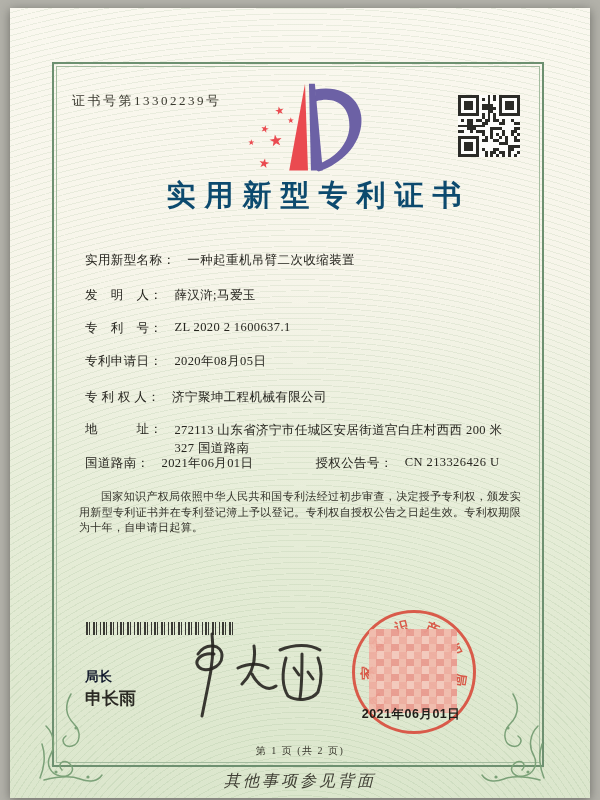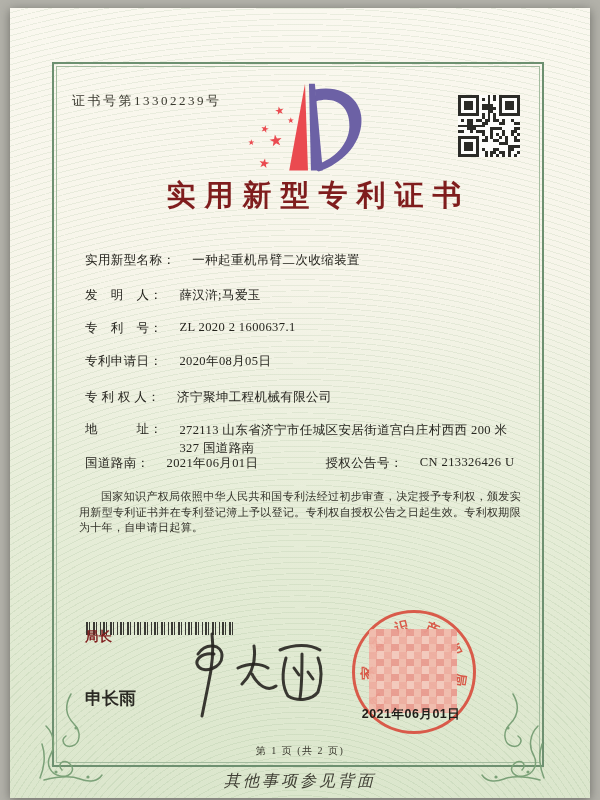--- a/index.html
+++ b/index.html
@@ -32,43 +32,43 @@
   }
   .frame-inner{position:absolute;inset:2px;border:1px solid #a3bb9e;}
   .cert-no{position:absolute;left:72px;top:92px;font-size:13px;letter-spacing:2.5px;color:#3a392f;}
   .logo{position:absolute;left:232px;top:73px;width:148px;height:114px;}
   .logo-purple{fill:var(--logo-purple);}
   .logo-red{fill:var(--logo-red);}
   .qr{position:absolute;left:458px;top:95px;width:62px;height:62px;}
   .qr svg{width:100%;height:100%;shape-rendering:crispEdges;}
   .title{
     position:absolute;left:12px;right:0;top:176px;text-align:center;
-    font-size:29px;font-weight:700;letter-spacing:9px;text-indent:9px;color:#7f1d1d;padding-left:16px;
-  }
-  .row{position:absolute;left:85px;display:flex;gap:17px;font-size:12.5px;
+    font-size:29px;font-weight:700;letter-spacing:9px;text-indent:9px;color:#0c4a6e;padding-left:16px;
+  }
+  .row{position:absolute;left:85px;display:flex;gap:12px;font-size:12.5px;
        letter-spacing:.4px;white-space:nowrap;color:#26251f;}
   .row .lab{color:#26251f;}
   .addr-val{white-space:normal;width:382px;line-height:18px;}
   .grant2{margin-left:50px;}
   .paras{position:absolute;left:71px;top:481px;width:458px;}
   .paras p{
     margin:8px;font-size:11px;line-height:15.5px;text-indent:2em;
     letter-spacing:.3px;color:#33322a;text-align:justify;
   }
   .barcode{
     position:absolute;left:86px;top:622px;width:148px;height:13px;
     background:repeating-linear-gradient(90deg,
       #3a3a34 0 2px, rgba(0,0,0,0) 2px 3px,
       #3a3a34 3px 4px, rgba(0,0,0,0) 4px 7px,
       #3a3a34 7px 9px, rgba(0,0,0,0) 9px 10px,
       #3a3a34 10px 11px, rgba(0,0,0,0) 11px 14px,
       #3a3a34 14px 15px, rgba(0,0,0,0) 15px 17px);
   }
-  .sig-title{position:absolute;left:85px;top:628px;font-size:13.5px;font-weight:600;
-             font-family:"Liberation Sans","DejaVu Sans",sans-serif;color:#7f1d1d;}
+  .sig-title{position:absolute;left:85px;top:668px;font-size:13.5px;font-weight:600;
+             font-family:"Liberation Sans","DejaVu Sans",sans-serif;color:#0f172a;}
   .sig-name{position:absolute;left:85px;top:687px;font-size:17px;font-weight:600;
             font-family:"Liberation Sans","DejaVu Sans",sans-serif;color:#2b2a24;}
   .signature{position:absolute;left:168px;top:628px;width:165px;height:98px;}
   .signature path{stroke:#26241f;stroke-width:3;fill:none;stroke-linecap:round;opacity:.9;}
   .seal{
     position:absolute;left:352px;top:610px;width:118px;height:118px;
     border:3px solid var(--seal-red);border-radius:50%;opacity:.92;
   }
   .seal-ring{position:absolute;inset:0;}
   .seal-ring span{

